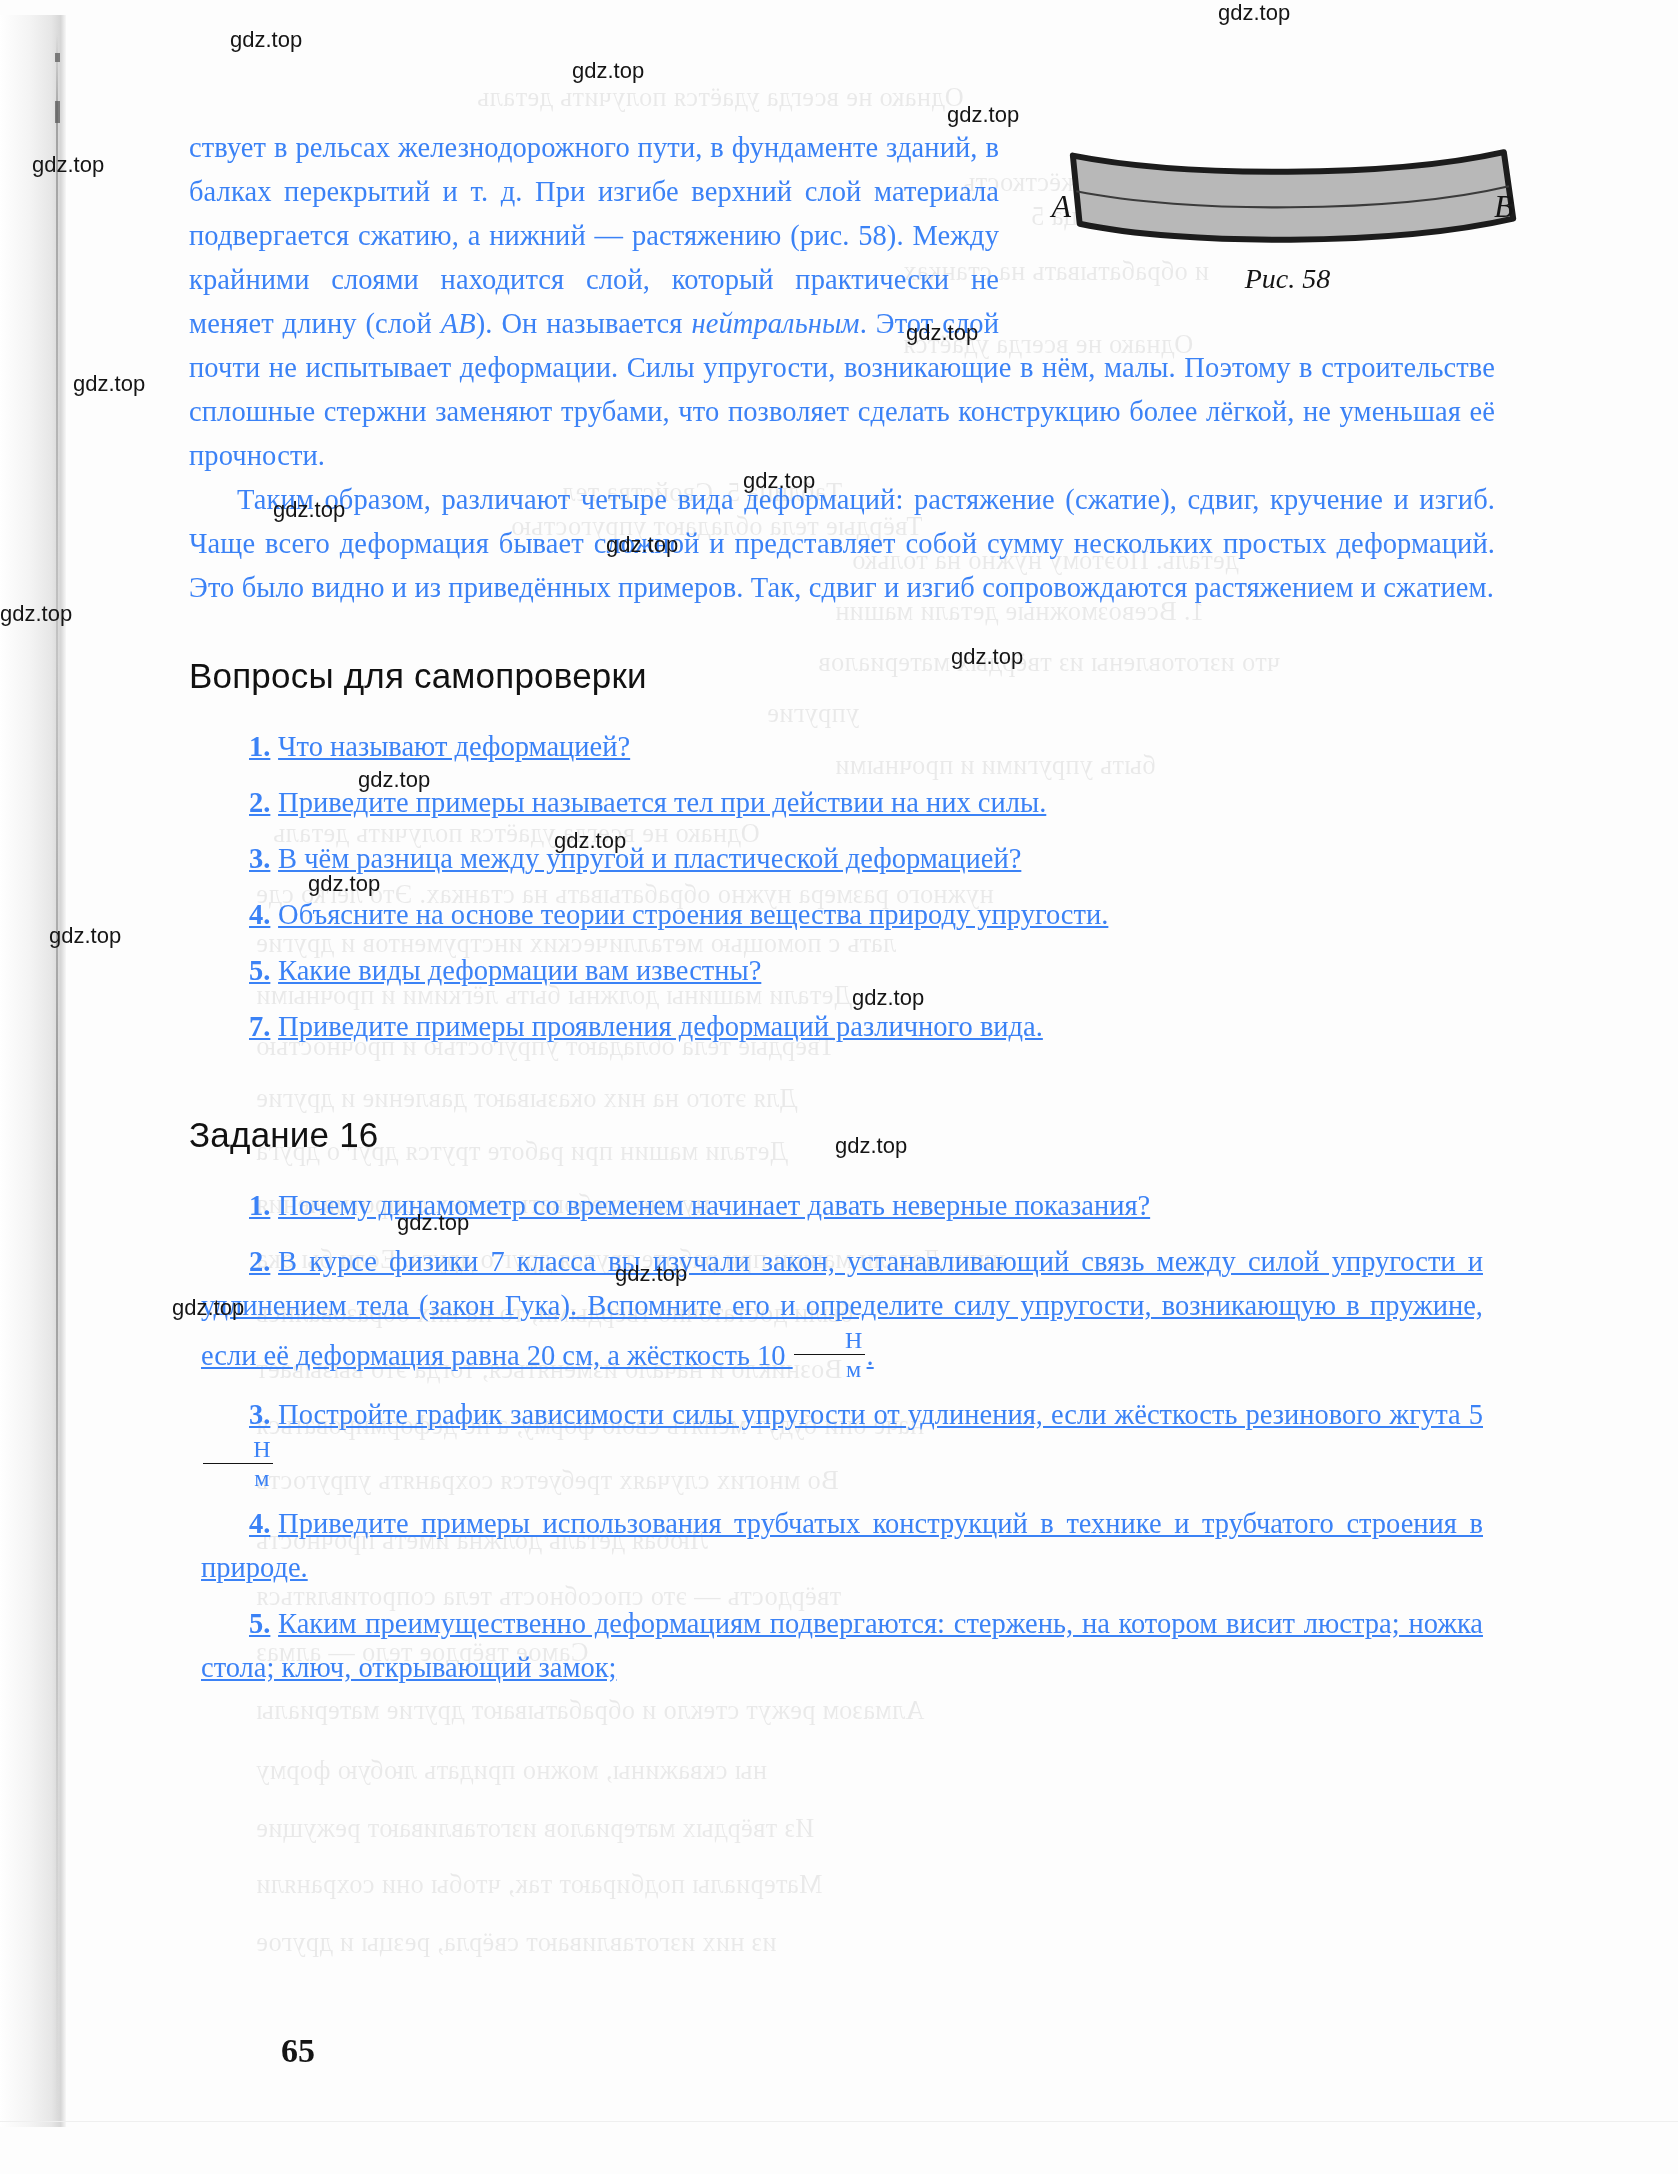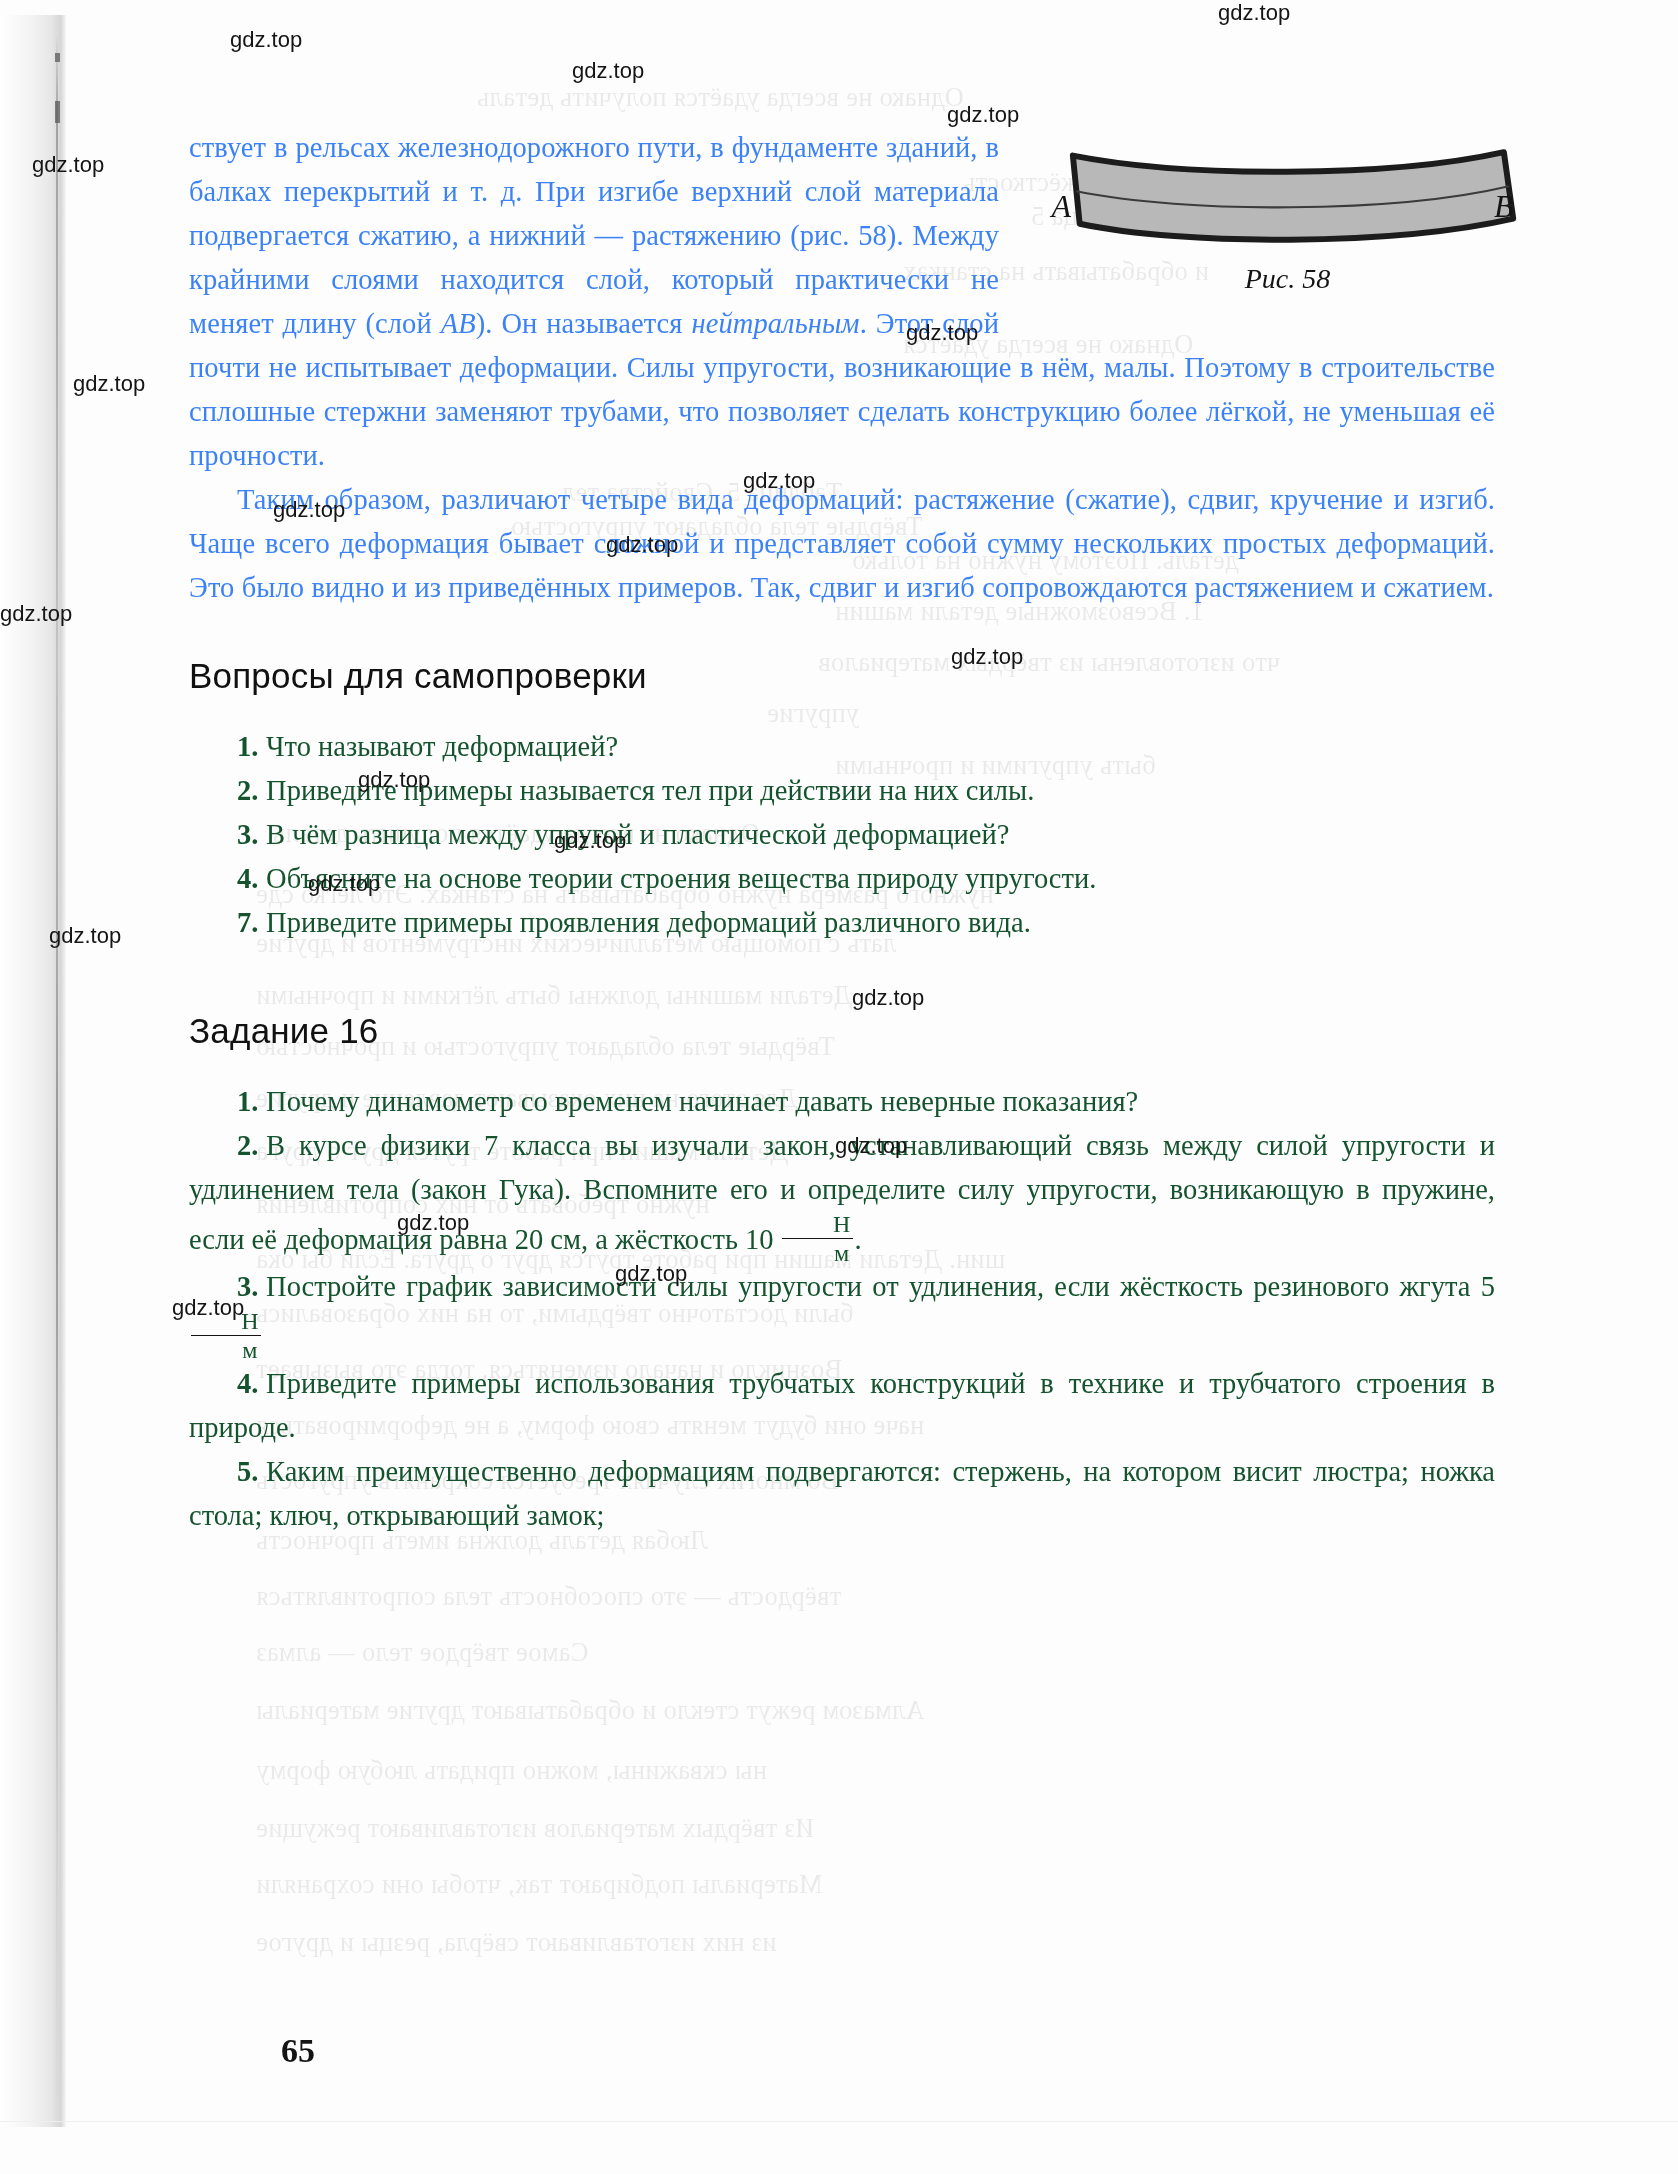--- a/index.html
+++ b/index.html
@@ -149,26 +149,27 @@
   }
 
   
   ol.qlist {
     margin: 0;
     padding: 0;
     list-style: none;
   }
   ol.qlist > li {
     position: relative;
-    margin: 0;
+    margin: 12px;
     padding-left: 0;
     font-size: 28.5px;
     line-height: 44px;
     text-align: justify;
-    color: #14532d;
+    color: #3b82f6;
+    text-decoration: underline;
   }
   ol.qlist > li .num {
     font-weight: bold;
     margin-right: 7.7px;
   }
   ol.qlist > li .qtext { }
   ol.qlist.inset > li { text-indent: 48px; }
   ol.qlist.inset > li .num { margin-left: 0; }
 
   
@@ -276,20 +277,21 @@
 
     <p class="body indent" id="para-2"><span>Таким образом, различают четыре вида деформаций: растяжение (сжатие), сдвиг, кручение и изгиб. Чаще всего деформация бывает сложной и представляет собой сумму нескольких простых деформаций. Это было видно и из приведённых примеров. Так, сдвиг и изгиб сопровождаются растяжением и сжатием.</span></p>
 
     <h2 class="section" style="margin-top:46px;">Вопросы для самопроверки</h2>
 
     <ol class="qlist inset" id="self-check-list" style="margin-top:29px;">
         <li><span class="num">1.</span><span class="qtext">Что называют деформацией?</span></li>
         <li><span class="num">2.</span><span class="qtext">Приведите примеры называется тел при действии на них силы.</span></li>
         <li><span class="num">3.</span><span class="qtext">В чём разница между упругой и пластической деформацией?</span></li>
         <li><span class="num">4.</span><span class="qtext">Объясните на основе теории строения вещества природу упругости.</span></li>
+        <li><span class="num">5.</span><span class="qtext">Какие виды деформации вам известны?</span></li>
         <li><span class="num">7.</span><span class="qtext">Приведите примеры проявления деформаций различного вида.</span></li>
       </ol>
 
     <h2 class="section" style="margin-top:66px;">Задание 16</h2>
 
     <ol class="qlist inset" id="assignment-list" style="margin-top:29px;">
         <li><span class="num">1.</span><span>Почему динамометр со временем начинает давать неверные показания?</span></li>
         <li><span class="num">2.</span><span>В курсе физики 7 класса вы изучали закон, устанавливающий связь между силой упругости и удлинением тела (закон Гука). Вспомните его и определите силу упругости, возникающую в пружине, если её деформация равна 20 см, а жёсткость 10 </span><span class="frac"><span class="n">Н</span><span class="bar"></span><span class="d">м</span></span><span>.</span></li>
         <li><span class="num">3.</span><span>Постройте график зависимости силы упругости от удлинения, если жёсткость резинового жгута 5 </span><span class="frac"><span class="n">Н</span><span class="bar"></span><span class="d">м</span></span></li>
         <li><span class="num">4.</span><span>Приведите примеры использования трубчатых конструкций в технике и трубчатого строения в природе.</span></li>

